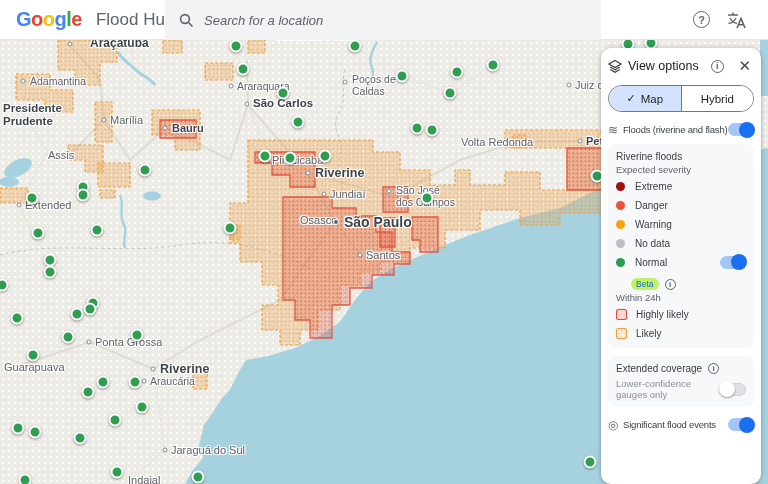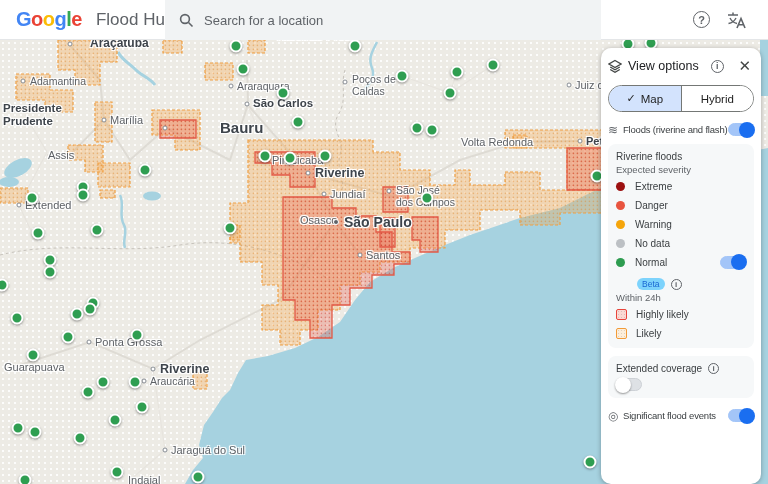--- a/index.html
+++ b/index.html
@@ -4,21 +4,21 @@
 <style>
   * { margin:0; padding:0; box-sizing:border-box; }
   html,body { width:768px; height:484px; overflow:hidden; font-family:"Liberation Sans", sans-serif; background:#fff; }
 
   
   #header { position:absolute; left:0; top:0; width:768px; height:40px; background:#fff; border-bottom:1px solid #e4e6e8; z-index:30; display:flex; align-items:center; }
   #logo { font-size:20px; font-weight:700; letter-spacing:-0.5px; margin-left:16px; cursor:pointer; }
   #app-name { font-size:17px; color:#5f6368; margin-left:14px; }
   #searchbar { position:absolute; left:165px; top:0; width:436px; height:40px; background:#f1f3f4; display:flex; align-items:center; }
   #searchbar svg { margin-left:14px; }
-  #search-input { border:none; outline:none; background:transparent; font-size:13px; color:#3c4043; margin-left:10px; width:340px; font-family:"Liberation Sans",sans-serif; }
+  #search-input { border:none; outline:none; background:transparent; font-size:13px; color:#3c4043; margin-left:10px; width:340px; font-family:"Liberation Sans",sans-serif;font-style:italic; }
   #search-input::placeholder { color:#5f6368; }
   .hdr-icon { position:absolute; top:9px; width:22px; height:22px; color:#5f6368; font-size:14px; display:flex; align-items:center; justify-content:center; cursor:pointer; }
   #help-btn { right:58px; border:1.6px solid #5f6368; border-radius:50%; width:17px; height:17px; top:11px; font-size:11px; font-weight:700; }
   #lang-btn { right:20px; }
 
   
   #map { position:absolute; left:0; top:40px; width:768px; height:444px; background-color:#edebe5;
          background-image:radial-gradient(circle, rgba(255,255,255,.85) 1px, transparent 1.1px);
          background-size:6px 6px; overflow:hidden; }
   #map-svg { position:absolute; left:0; top:0; }
@@ -64,21 +64,21 @@
   .toggle.on .knob { left:auto; right:-2px; background:#1a6ef0; box-shadow:none; }
 
   .gray-block { background:#f6f8f9; border-radius:8px; padding:7px 8px; margin-top:8px; }
   .blk-title { font-size:10px; font-weight:500; color:#3c4043; }
   .blk-sub { font-size:9.5px; color:#5f6368; margin-top:2px; }
   .leg-row { display:flex; align-items:center; height:16px; margin-top:3px; }
   .leg-dot { width:9px; height:9px; border-radius:50%; flex:0 0 9px; margin-right:10px; }
   .leg-label { font-size:10px; color:#3c4043; flex:1; }
   .leg-sq { width:11px; height:11px; flex:0 0 11px; margin-right:9px; border-radius:2px;
             background-image:radial-gradient(circle, rgba(0,0,0,.12) .7px, transparent .8px); background-size:3px 3px; }
-  .badge { font-size:8.5px; color:#1967d2; background:#7dd3fc; border-radius:7px; padding:1px 5px; margin-left:21px; font-weight:500; }
+  .badge { font-size:8.5px; color:#1967d2; background:#bef264; border-radius:7px; padding:1px 5px; margin-left:15px; font-weight:500; }
   .row-flex { display:flex; align-items:center; }
   .mt6 { margin-top:8px; }
   .urban-title-row .info-icon { margin-left:6px; width:11px; height:11px; font-size:8px; }
   .ext-title-row .info-icon { margin-left:6px; width:11px; height:11px; font-size:8px; }
   .ext-sub-row { display:flex; align-items:center; margin-top:4px; }
   .ext-sub-row .blk-sub { flex:1; margin-top:0; color:#8b9095; }
   .event-dot { width:8px; height:8px; border-radius:50%; background:#e8453c; box-shadow:0 0 0 3.5px #f5b3ac; flex:0 0 8px; margin:0 12px 0 5px; }
   .small-label { font-size:10px; color:#3c4043; }
 </style>
 </head>
@@ -174,21 +174,21 @@
       <div class="city-label bold" style="left: 277px; top: -3px; font-size: 11.5px;">Ribeirão Preto</div>
       <span class="city-marker" style="left: 70px; top: 4px;"></span>
       <div class="city-label bold" style="left: 90px; top: 4px; font-size: 12px;">Araçatuba</div>
       <span class="city-marker" style="left: 23px; top: 41px;"></span>
       <div class="city-label" style="left: 30px; top: 41px; font-size: 10.5px;">Adamantina</div>
       <div class="city-label bold" style="left: 3px; top: 75px; font-size: 11.5px;">Presidente
 Prudente</div>
       <span class="city-marker" style="left: 104px; top: 80px;"></span>
       <div class="city-label" style="left: 110px; top: 80px; font-size: 11px;">Marília</div>
       <span class="city-marker" style="left: 165px; top: 88px;"></span>
-      <div class="city-label bold" style="left: 172px; top: 88px; font-size: 15px; margin-left: 48px;">Bauru</div>
+      <div class="city-label bold" style="left: 172px; top: 88px; font-size: 11px;">Bauru</div>
       <span class="city-marker" style="left: 72px; top: 115px;"></span>
       <div class="city-label" style="left: 48px; top: 115px; font-size: 11px;">Assis</div>
       <span class="city-marker" style="left: 19px; top: 165px;"></span>
       <div class="city-label" style="left: 25px; top: 165px; font-size: 11px;">Extended</div>
       <span class="city-marker" style="left: 231px; top: 46px;"></span>
       <div class="city-label" style="left: 237px; top: 46px; font-size: 10.5px;">Araraquara</div>
       <span class="city-marker" style="left: 247px; top: 64px;"></span>
       <div class="city-label bold" style="left: 253px; top: 64px; font-size: 11.5px;">São Carlos</div>
       <span class="city-marker" style="left: 345px; top: 42px;"></span>
       <div class="city-label" style="left: 352px; top: 45px; font-size: 10.5px;">Poços de
@@ -351,20 +351,21 @@
         </div>
       </div>
   </div>
 
   <div class="gray-block">
     <div class="row-flex ext-title-row">
       <span class="blk-title">Extended coverage</span>
       <span class="info-icon">i</span>
     </div>
     <div class="ext-sub-row">
+      <span class="blk-sub">Lower-confidence gauges only</span>
       <span class="toggle">
           <span class="knob"></span>
         </span>
     </div>
   </div>
 
   <div class="layer-row">
     <span class="licon">◎</span>
     <span class="llabel">Significant flood events</span>
     <span class="toggle on">

